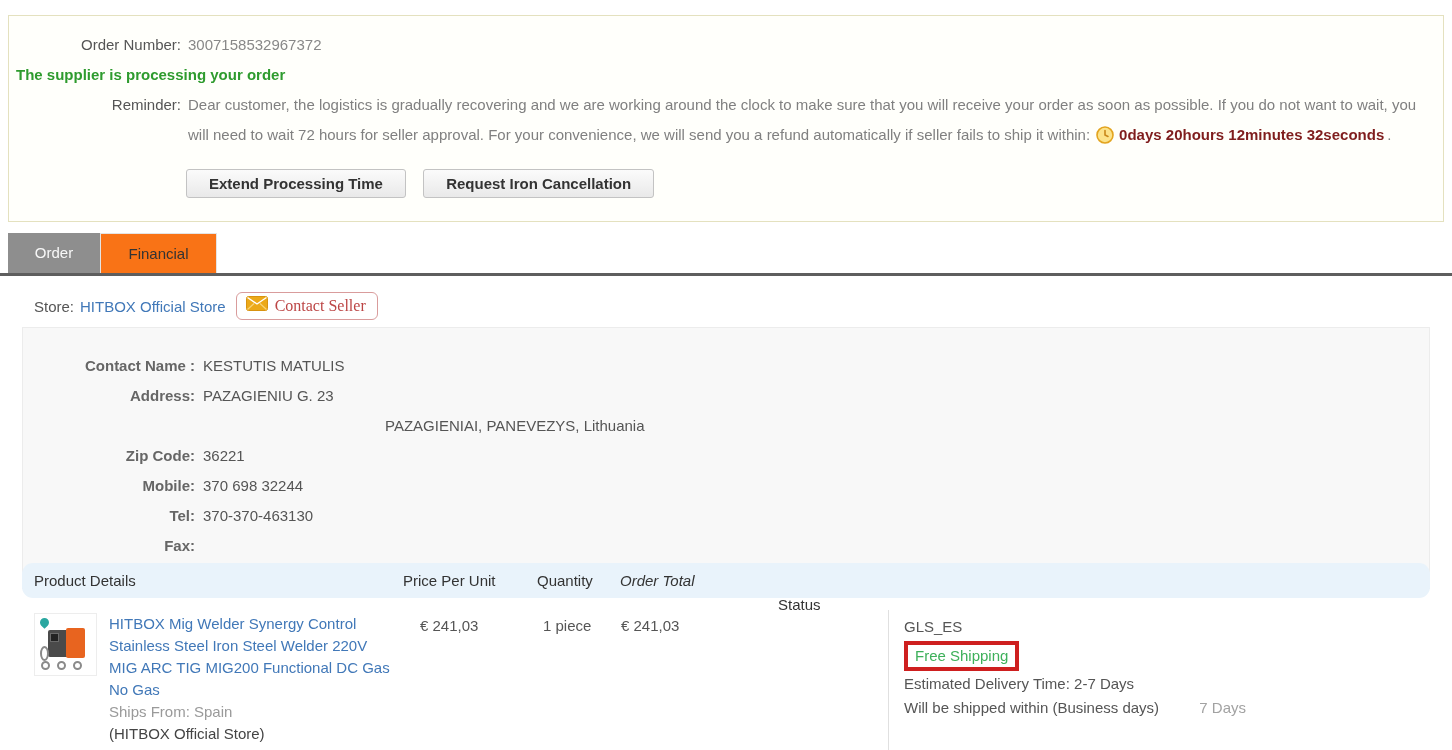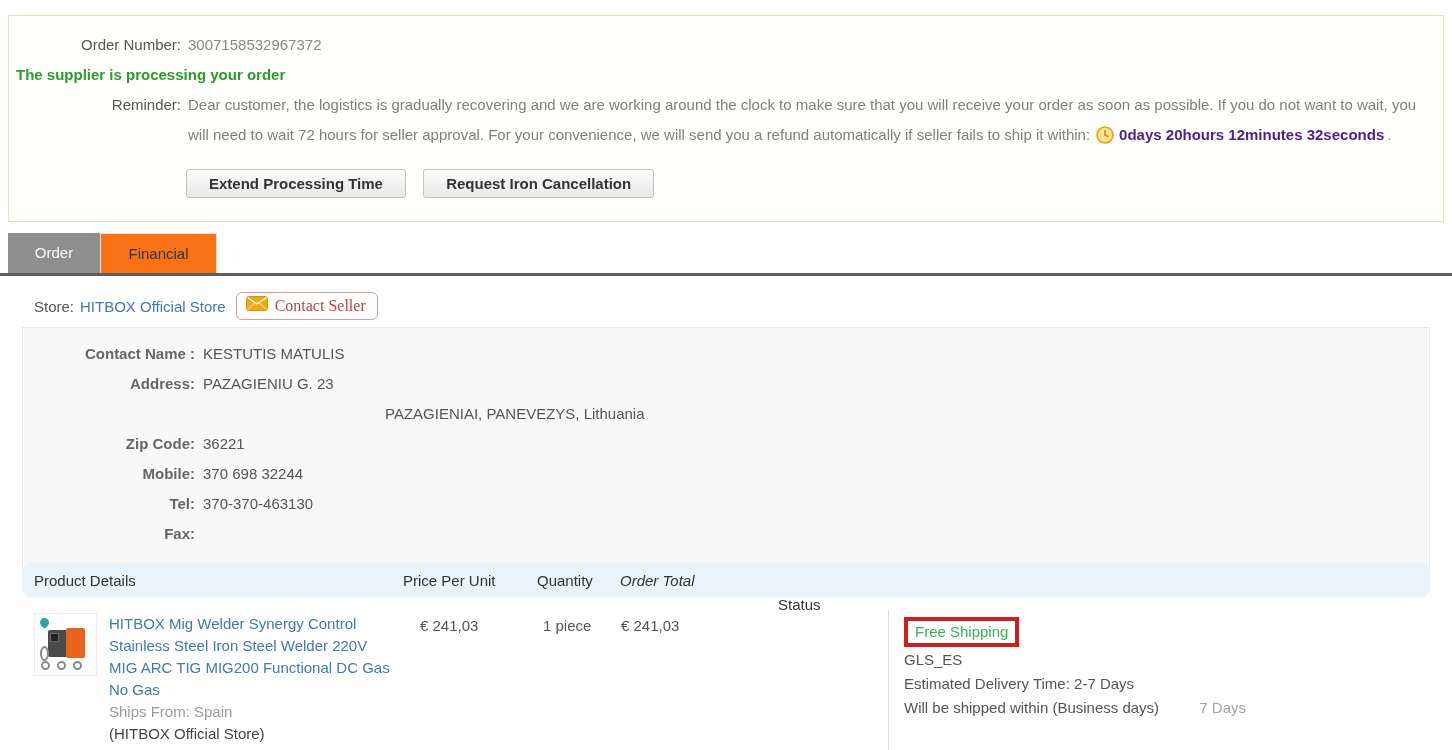--- a/index.html
+++ b/index.html
@@ -14,21 +14,21 @@
   .summary-box {
     position:absolute; left:8px; top:15px; width:1436px; height:207px;
     border:1px solid #e4e1bf; background:#fffffb; padding-top:14px;
   }
   .s-row { display:flex; line-height:30px; }
   .s-label { width:172px; min-width:172px; text-align:right; color:#555; }
   .s-value { margin-left:7px; color:#888; }
   .status-text { margin-left:7px; color:#2e9b2e; font-weight:bold; }
   .reminder-body { margin-left:7px; color:#808080; width:1234px; }
   .clock-icon { display:inline-block; vertical-align:-4px; margin:0 5px 0 6px; }
-  .countdown { color:#4c1d95; font-weight:bold; }
+  .countdown { color:#7f1d1d; font-weight:bold; }
   .suffix { color:#808080; margin-left:3px; }
   .btn-row { margin-top:15px; margin-left:177px; }
   .gray-btn {
     display:inline-block; margin-right:13px; padding:5px 22px;
     border:1px solid #c3c3c3; border-radius:3px;
     background:linear-gradient(#fbfbfb,#e9e9e9);
     font-weight:bold; color:#333; font-size:15px; cursor:pointer;
     font-family:"Liberation Sans", sans-serif;
   }
 
@@ -47,21 +47,21 @@
     margin-left:10px; display:inline-flex; align-items:center;
     border:1px solid #d99c9c; border-radius:6px; padding:3px 11px 4px 9px;
     color:#bc4545; font-family:"Liberation Serif", serif; font-size:16px;
     background:#fff; cursor:pointer;
   }
   .envelope-icon { margin-right:7px; display:inline-block; }
 
   
   .contact-panel {
     position:absolute; left:22px; top:327px; width:1408px; height:262px;
-    background:#f8f8f8; border:1px solid #ececec; padding-top:11px;
+    background:#f8f8f8; border:1px solid #ececec; padding-top:23px;
   }
   .c-row { display:flex; line-height:30px; }
   .c-label { width:172px; min-width:172px; text-align:right; font-weight:bold; color:#666; }
   .c-value { margin-left:8px; color:#555; white-space:pre; }
   .c-indent .c-value { margin-left:190px; }
 
   
   .table-header {
     position:absolute; left:22px; top:563px; width:1408px; height:35px;
     background:#e9f3fb; display:flex; align-items:center; color:#333;border-radius:11px;
@@ -198,22 +198,22 @@
         <a class="prod-title">HITBOX Mig Welder Synergy Control Stainless Steel Iron Steel Welder 220V MIG ARC TIG MIG200 Functional DC Gas No Gas</a>
         <div class="ships-from">Ships From: Spain</div>
         <div class="store-note">(HITBOX Official Store)</div>
       </div>
     </div>
     <div class="cell-price">€ 241,03</div>
     <div class="cell-qty">1 piece</div>
     <div class="cell-total">€ 241,03</div>
     <div class="cell-status"></div>
     <div class="cell-shipping">
+      <div>GLS_ES</div>
       <div>
         <span class="free-box"><span class="free-text">Free Shipping</span></span>
       </div>
-      <div>GLS_ES</div>
       <div>Estimated Delivery Time: 2-7 Days</div>
       <div><span>Will be shipped within (Business days)</span> <span class="days-gray">7 Days</span></div>
     </div>
   </div>
 
 </div>
 
 </body></html>

